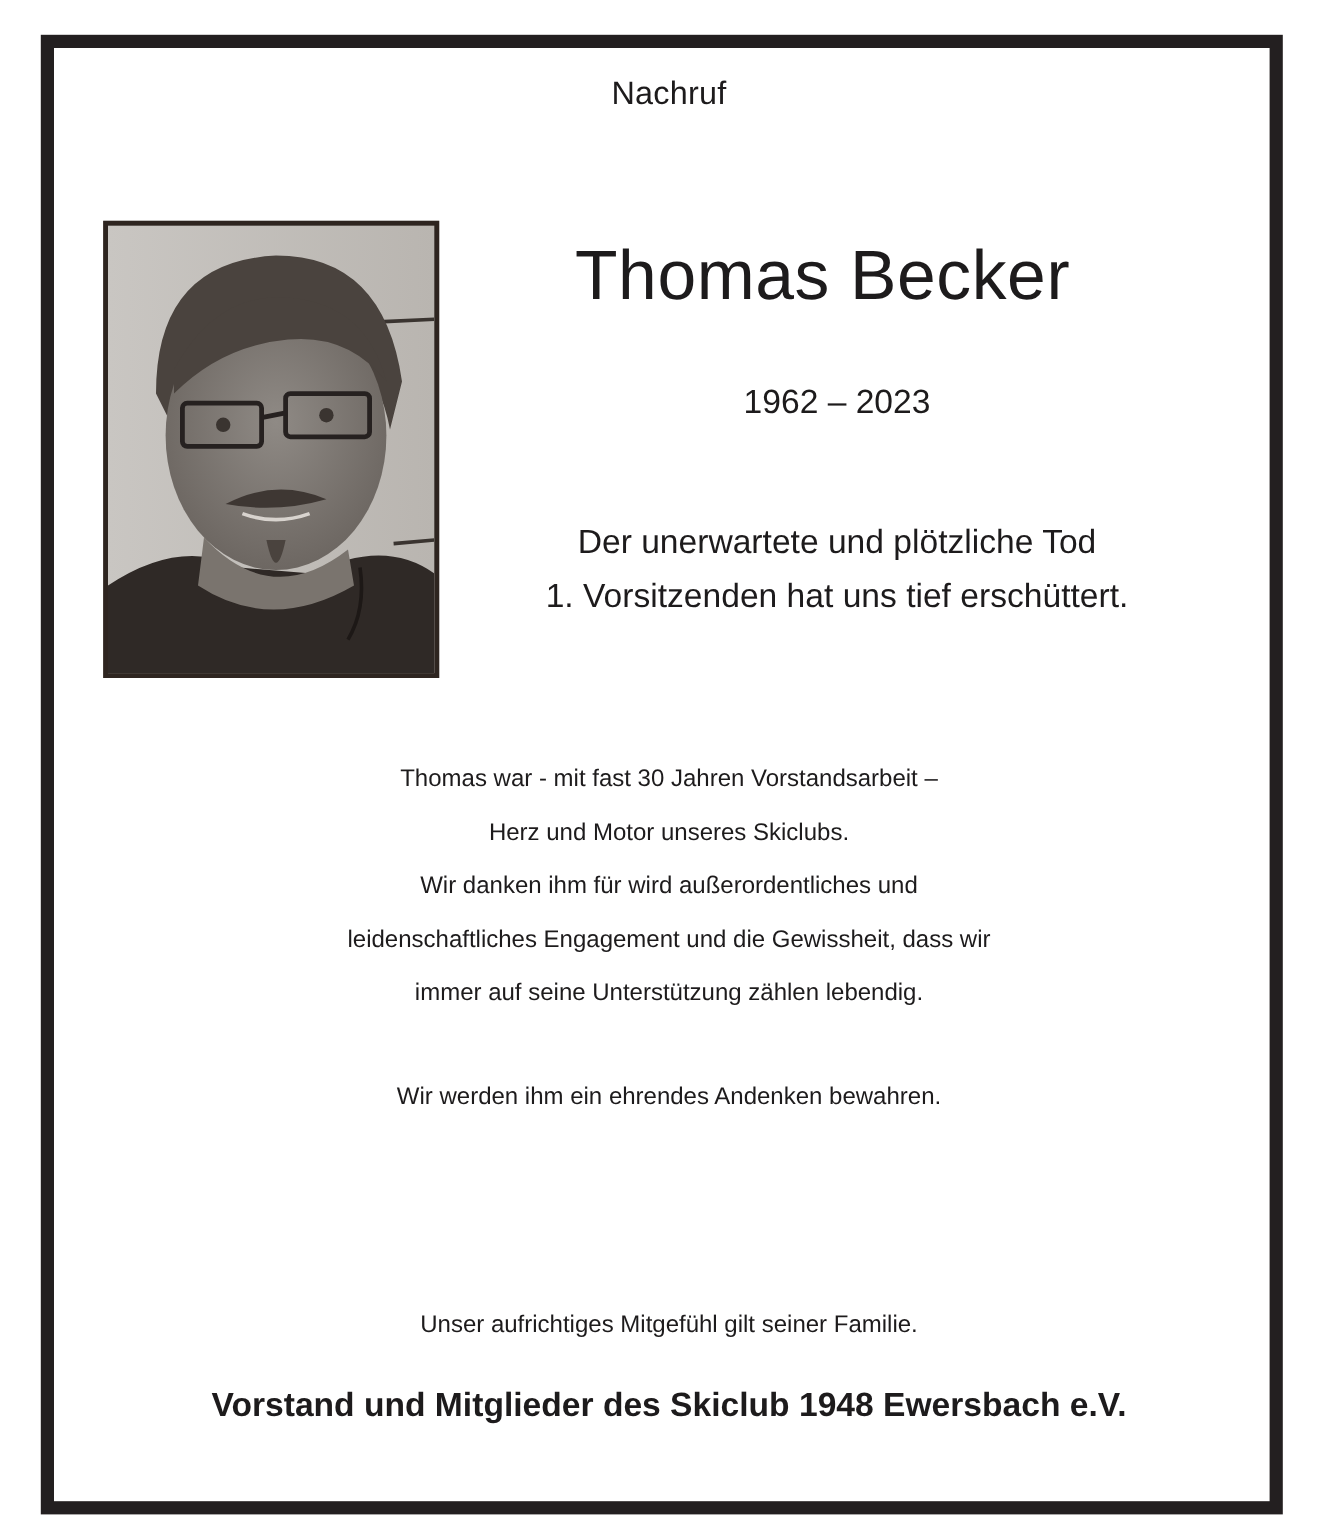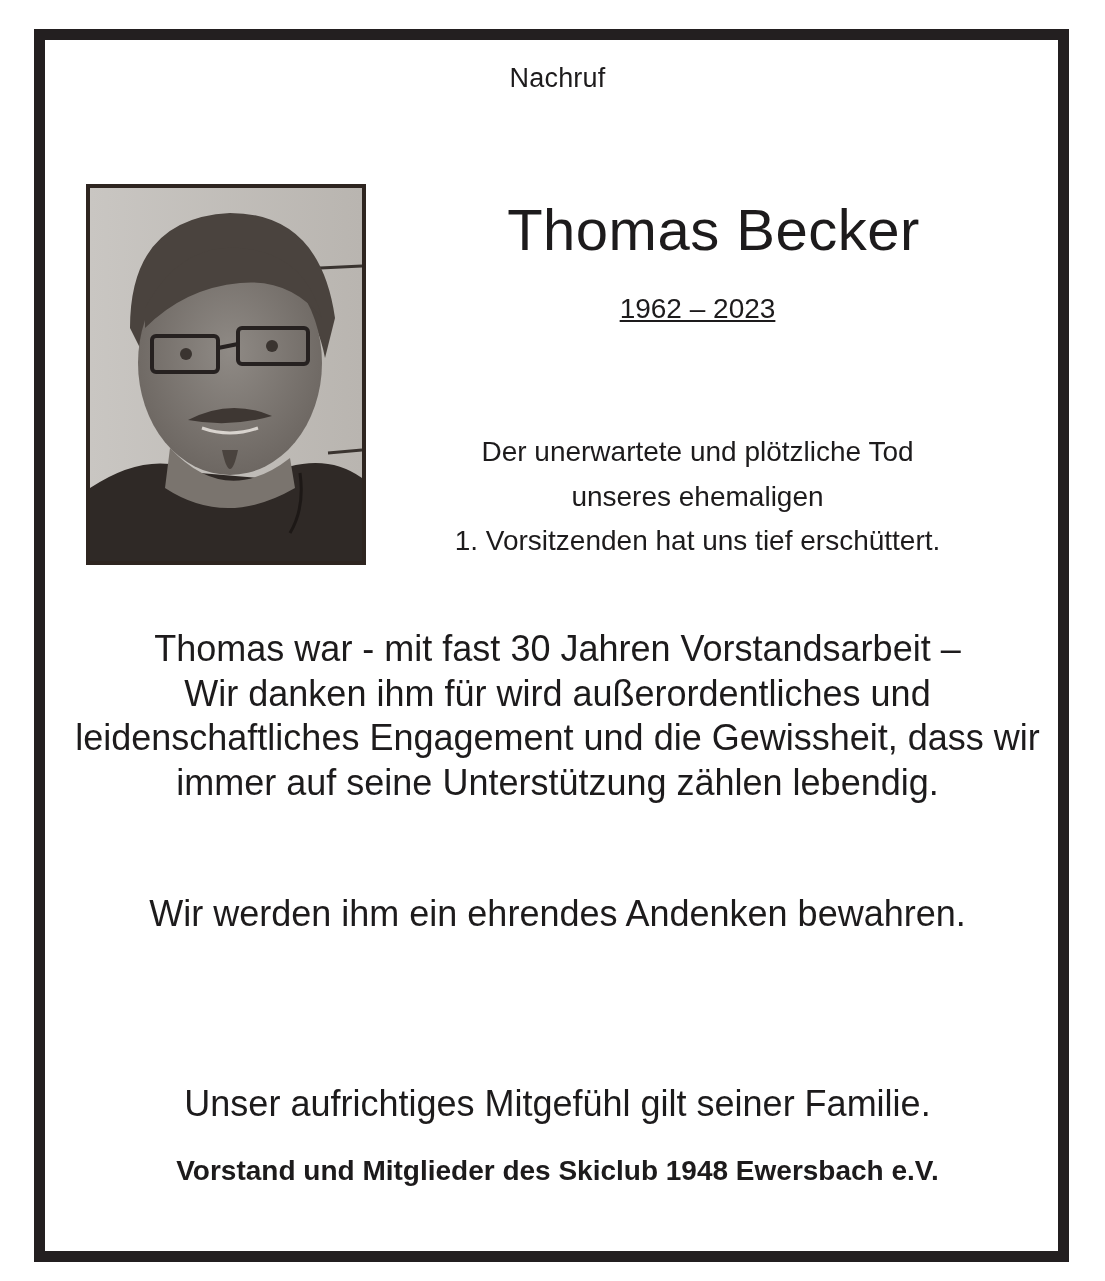--- a/index.html
+++ b/index.html
@@ -41,51 +41,50 @@
       width: 280px;
       height: 381px;
       box-sizing: border-box;
       border: 4px solid #2e2520;
       background: #8a8580;
       overflow: hidden;
     }
     .photo svg { display: block; width: 100%; height: 100%; }
     .name {
       position: absolute;
-      left: 416px;
+      left: 388px;
       width: 595px;
       top: 196px;
       text-align: center;
       font-size: 58px;
       letter-spacing: 0.5px;
     }
     .dates {
       position: absolute;
       left: 400px;
       width: 595px;
-      top: 293px;
+      top: 319px;
       text-align: center;
       font-size: 28px;
-      text-decoration: underline;
     }
     .intro {
       position: absolute;
       left: 395px;
       width: 605px;
       top: 430px;
       text-align: center;
       font-size: 28px;
       line-height: 44.5px;
     }
     .paragraph {
       position: absolute;
       left: 60px;
       width: 995px;
       text-align: center;
-      font-size: 36px;
+      font-size: 20px;
       line-height: 44.5px;
     }
     .p1 { top: 627px; }
     .p2 { top: 892px; }
     .p3 { top: 1082px; }
     .line { display: block; white-space: nowrap; }
     .signature {
       position: absolute;
       left: 60px;
       width: 995px;
@@ -142,26 +141,26 @@
 
     <path d="M210 285 Q215 320 200 345" stroke="#1d1816" stroke-width="3" fill="none"></path>
   </svg>
 </div>
 
 <div class="name">Thomas Becker</div>
 <div class="dates">1962 – 2023</div>
 
 <div class="intro">
   <span class="line">Der unerwartete und plötzliche Tod</span>
-  <span class="line">unseres ehemaligen</span>
   <span class="line">1. Vorsitzenden hat uns tief erschüttert.</span>
 </div>
 
 <div class="paragraph p1">
   <span class="line">Thomas war - mit fast 30 Jahren Vorstandsarbeit –</span>
+  <span class="line">Herz und Motor unseres Skiclubs.</span>
   <span class="line">Wir danken ihm für wird außerordentliches und</span>
   <span class="line">leidenschaftliches Engagement und die Gewissheit, dass wir</span>
   <span class="line">immer auf seine Unterstützung zählen lebendig.</span>
 </div>
 
 <div class="paragraph p2">
   <span class="line">Wir werden ihm ein ehrendes Andenken bewahren.</span>
 </div>
 
 <div class="paragraph p3">

